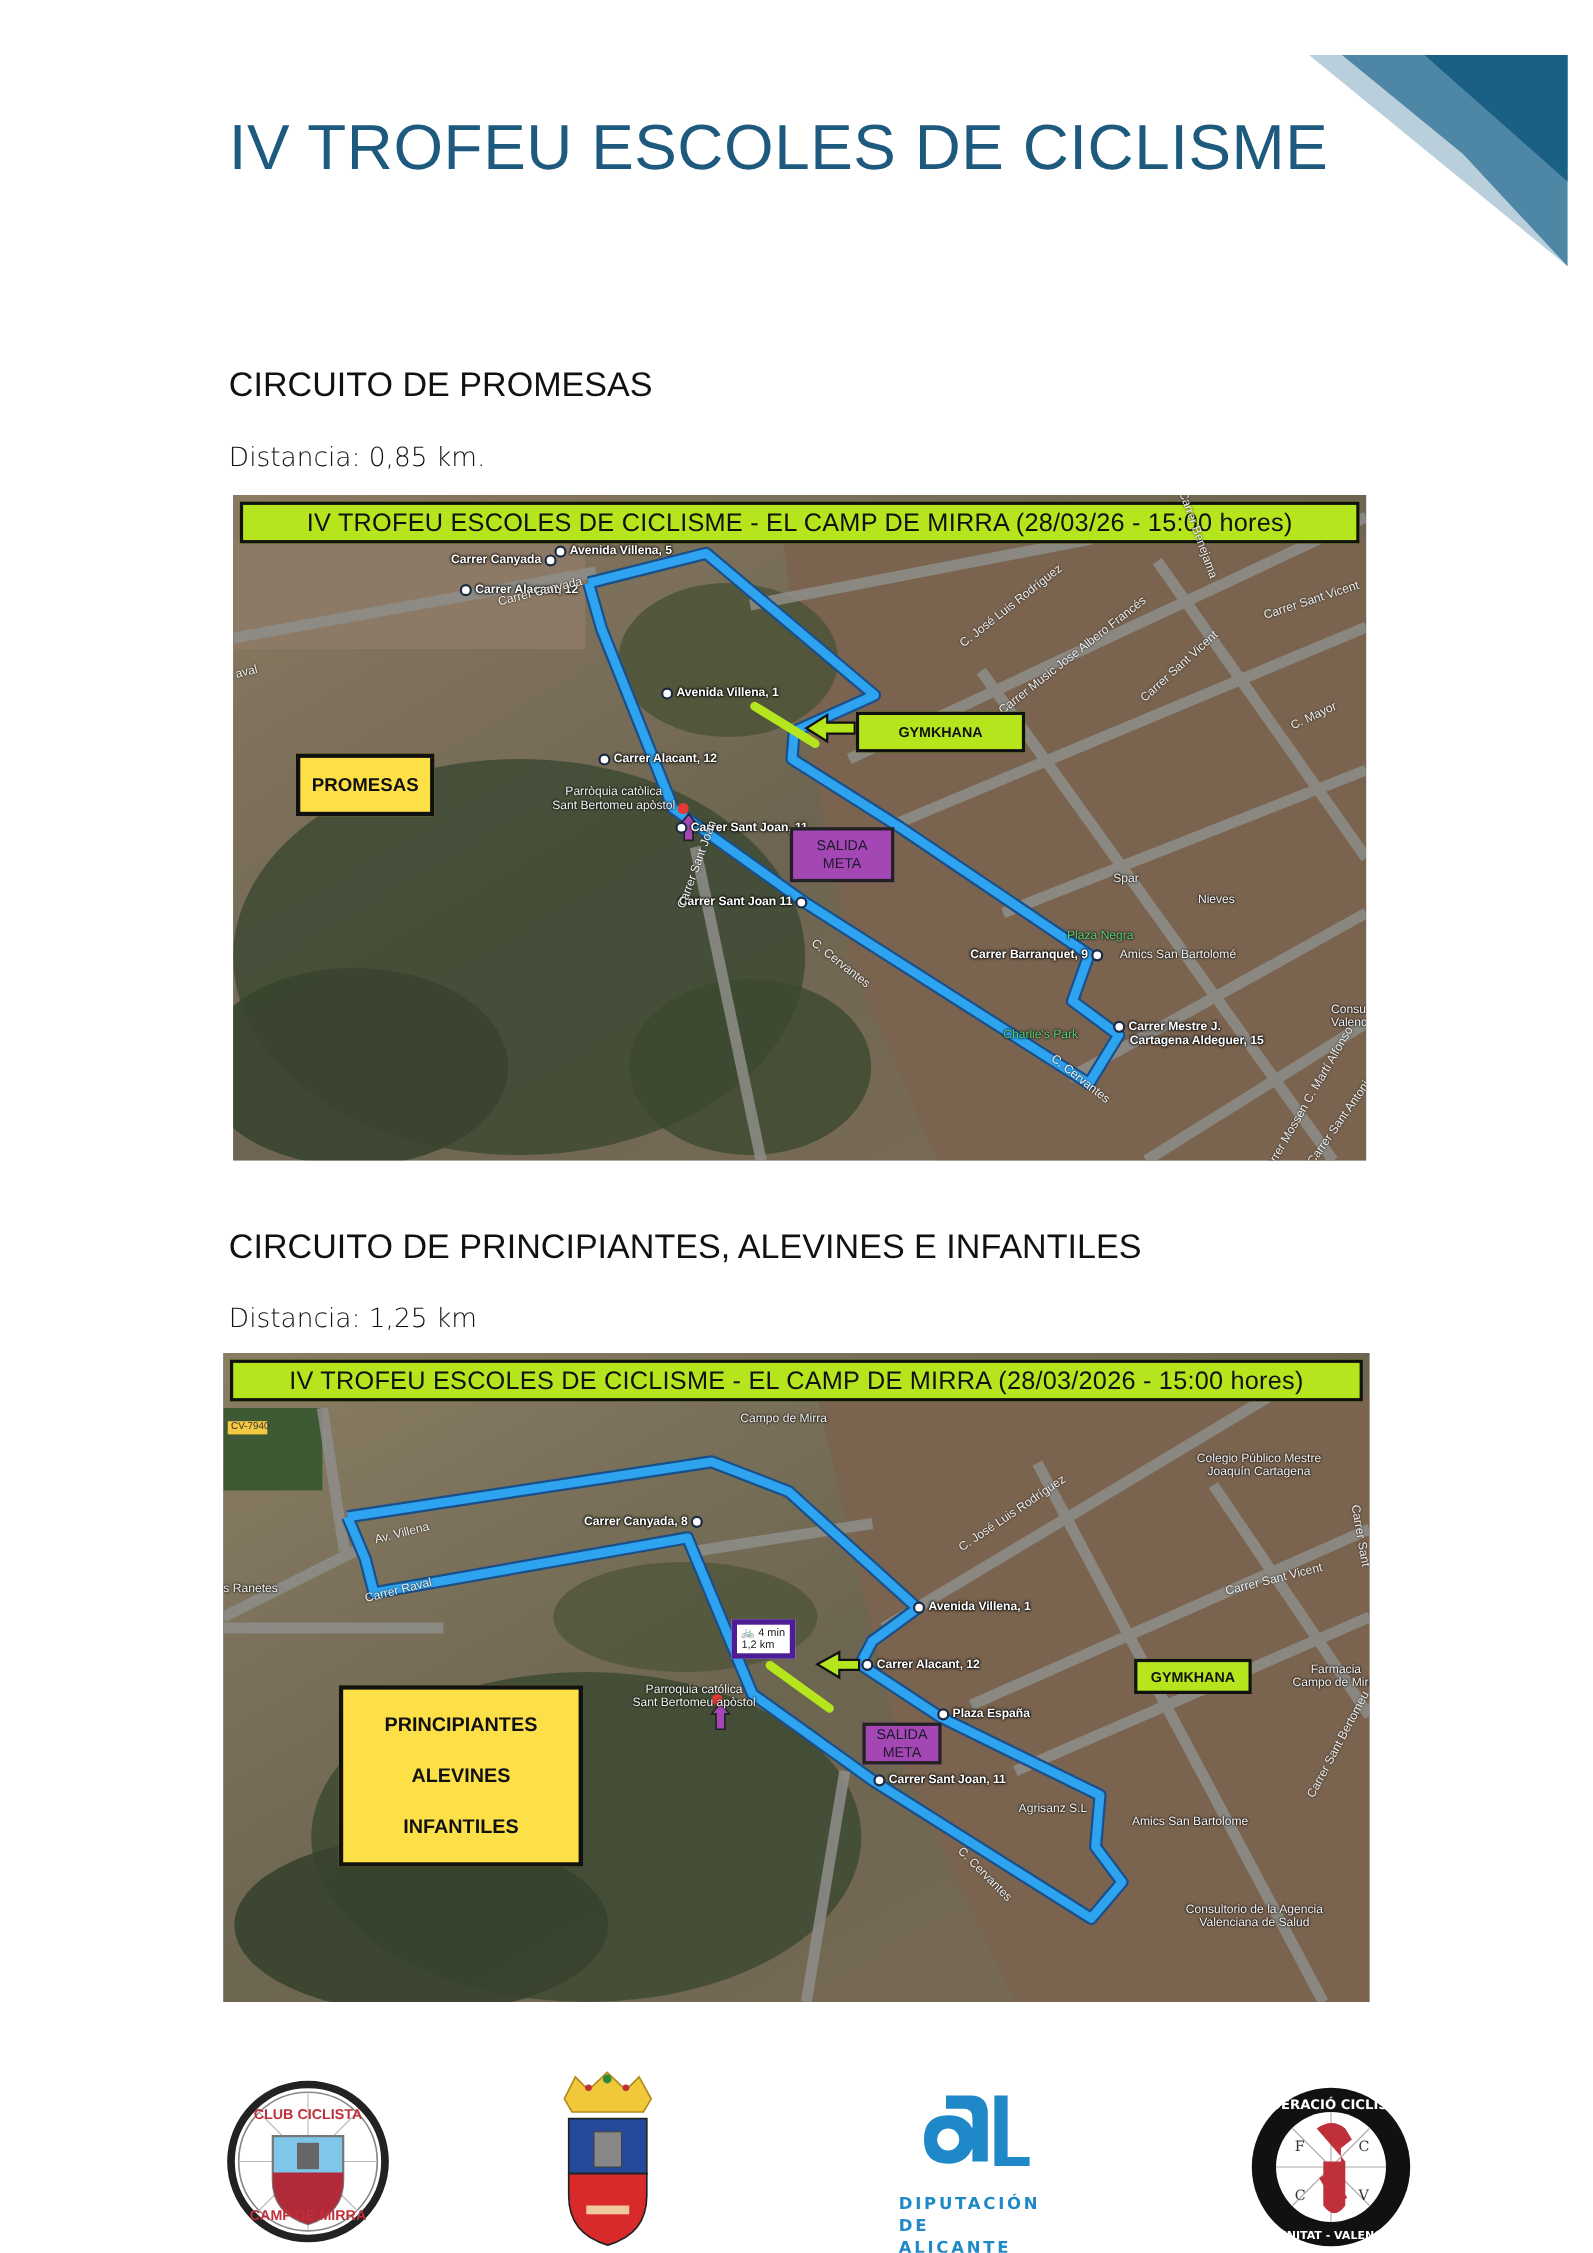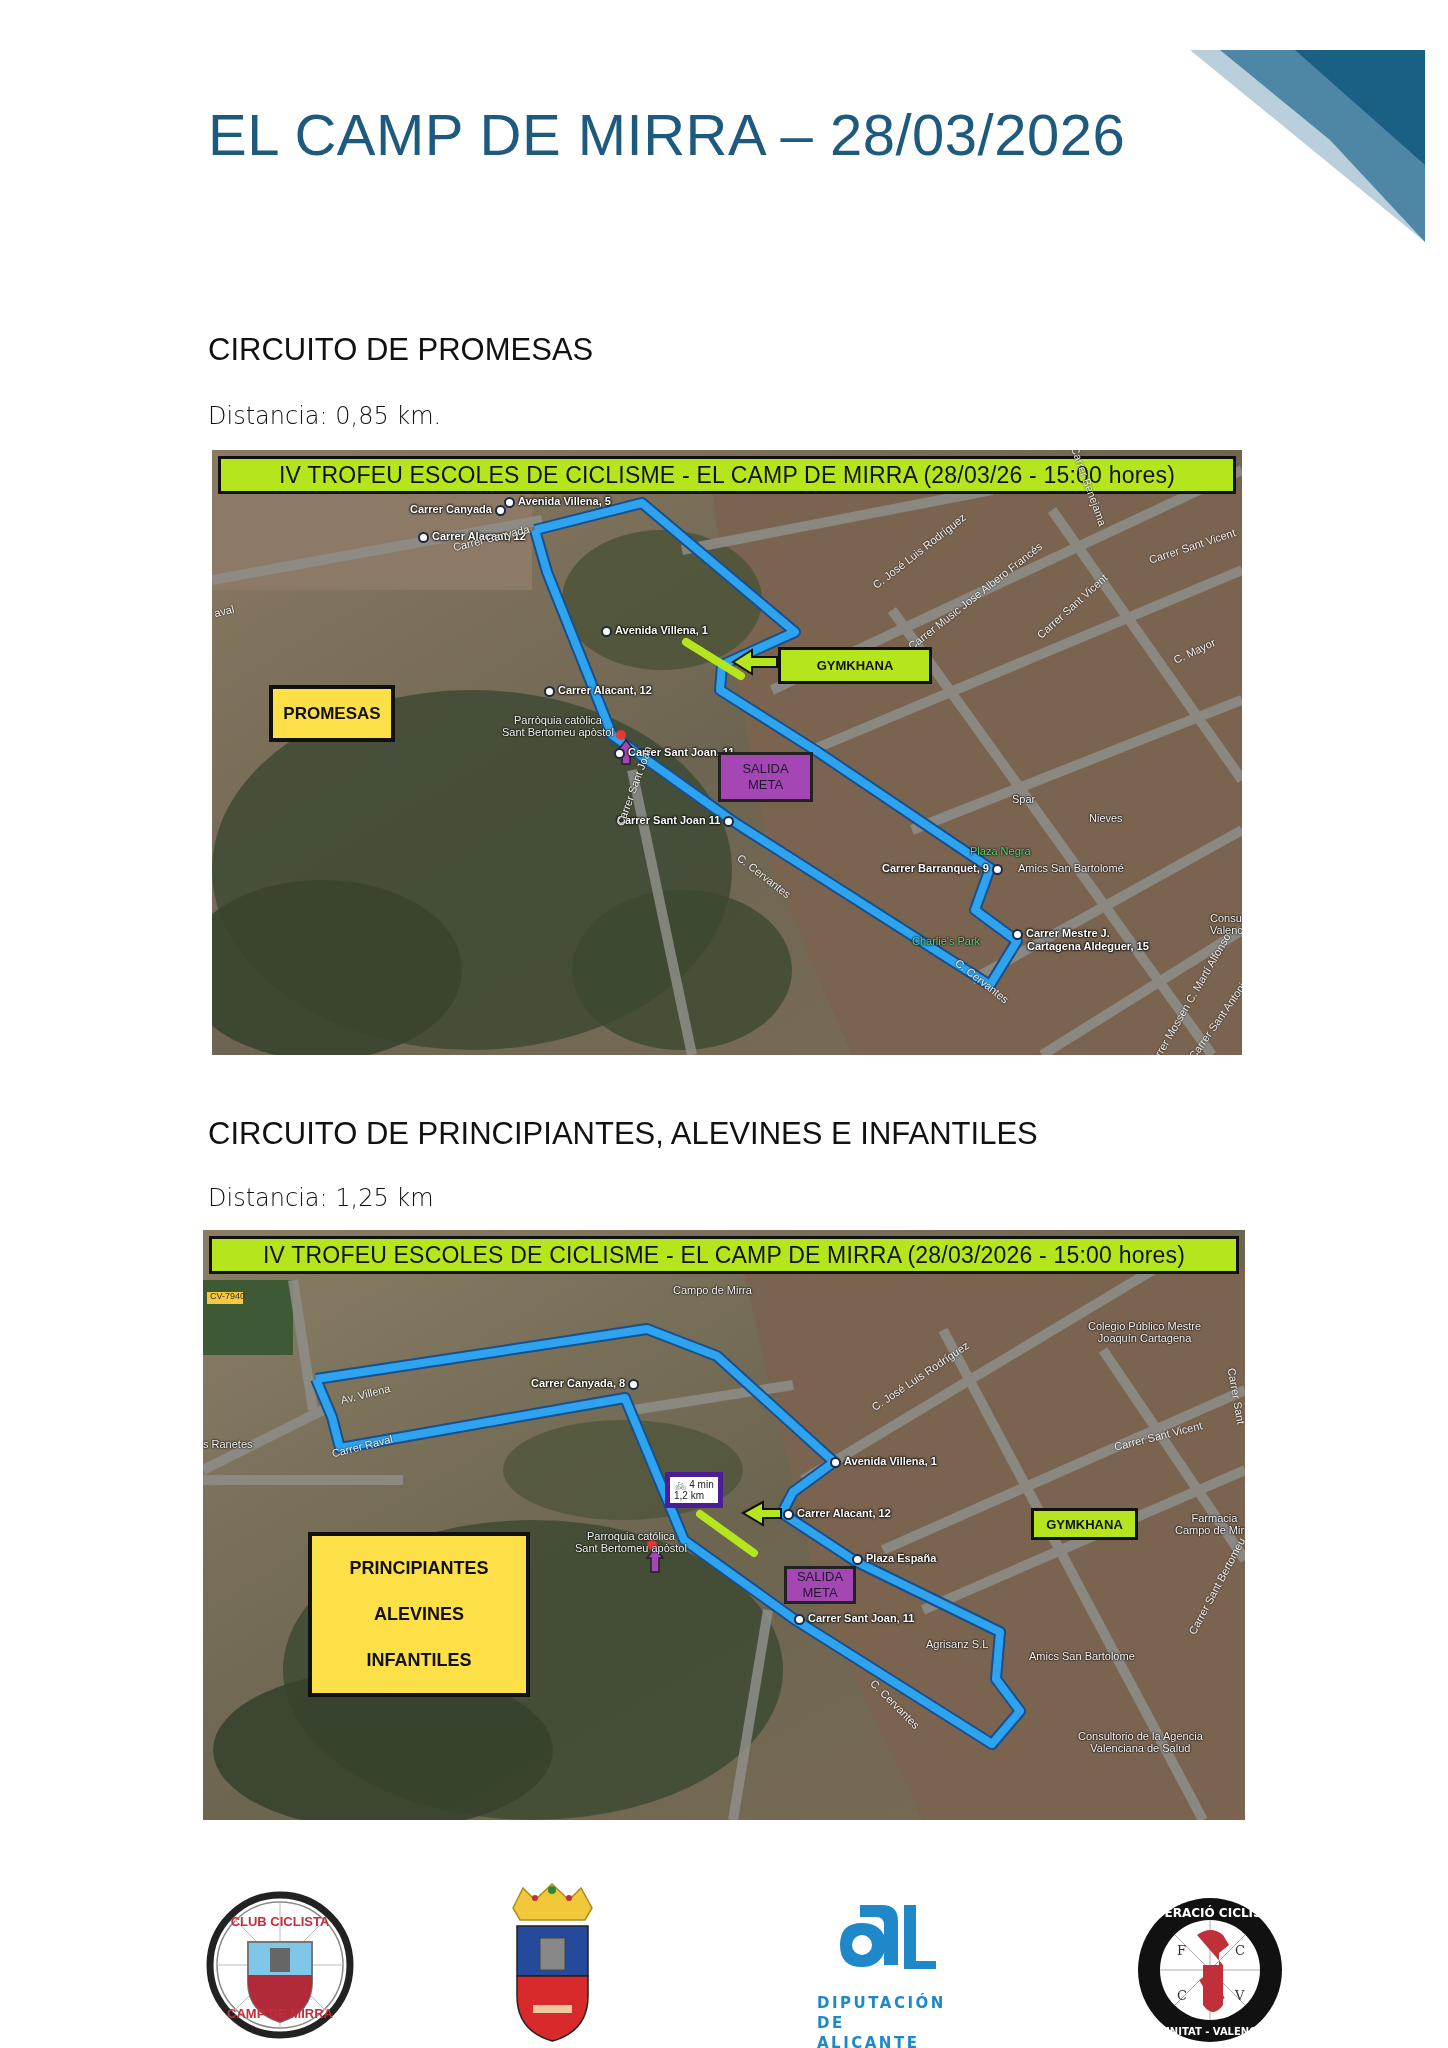--- a/index.html
+++ b/index.html
@@ -27,21 +27,21 @@
 </head>
 <body>
 
 <svg class="corner" viewBox="0 0 1448 300" width="1448" height="300">
   <polygon points="1190,50 1425,50 1425,242" fill="#b9cfdc"></polygon>
   <polygon points="1220,50 1425,50 1425,242 1330,140" fill="#4e86a6"></polygon>
   <polygon points="1295,50 1425,50 1425,165" fill="#1a5f84"></polygon>
 </svg>
 
 <div class="title">
-  <div>EL CAMP DE MIRRA – 28/03/2026</div>
+  <div>IV TROFEU ESCOLES DE CICLISME</div>
 </div>
 
 <div class="h2" style="top:332px;">CIRCUITO DE PROMESAS</div>
 <div class="dist" style="top:402px;">Distancia: 0,85 km.</div>
 
 <div class="map" style="left:212px;top:450px;width:1030px;height:605px;">
   <svg class="bg" width="1030" height="605" viewBox="0 0 1030 605">
     <defs>
       <linearGradient id="g1" x1="0" y1="0" x2="1" y2="1">
         <stop offset="0" stop-color="#8a7a62"></stop>

